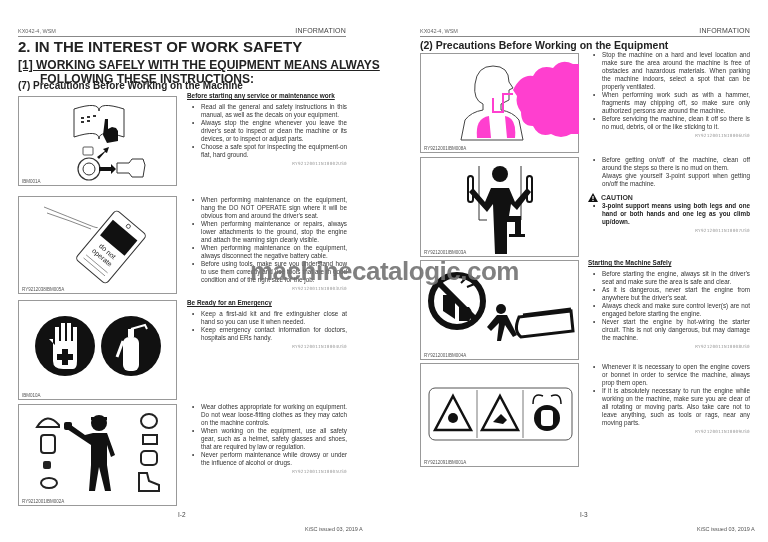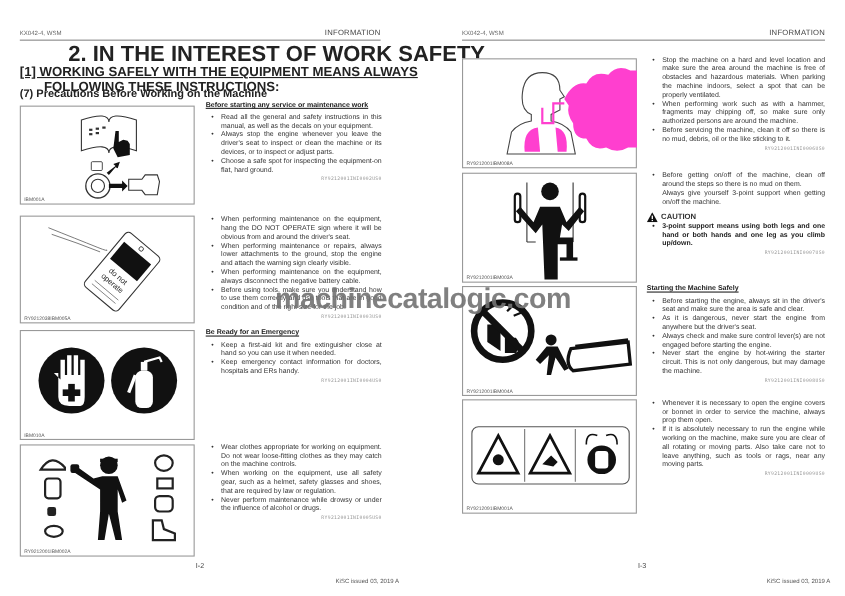--- a/index.html
+++ b/index.html
@@ -3,21 +3,21 @@
 <meta charset="utf-8">
 <style>
   html, body { margin:0; padding:0; background:#fff; }
   body { width:768px; height:542px; position:relative; overflow:hidden;
          font-family:"Liberation Sans", sans-serif; color:#222; }
   .page { position:absolute; top:0; width:384px; height:542px; }
   .page.left { left:0; } .page.right { left:384px; }
   .hdr-l { position:absolute; top:28px; font-size:5.5px; color:#666; }
   .hdr-r { position:absolute; top:27px; font-size:7px; color:#444; letter-spacing:0.2px; }
   .hdr-line { position:absolute; top:36px; height:1px; background:#888; }
-  .h1 { position:absolute; font-size:20px; font-weight:bold; color:#222; white-space:nowrap;margin-left:44px; }
+  .h1 { position:absolute; font-size:15px; font-weight:bold; color:#222; white-space:nowrap; }
   .h2 { position:absolute; font-size:12px; font-weight:bold; color:#222; line-height:14px; }
   .h3 { position:absolute; font-size:10px; font-weight:bold; color:#222; white-space:nowrap; }
   .fig { position:absolute; border:1px solid #999; background:#fff; box-sizing:border-box; }
   .fig .cap { position:absolute; left:3px; bottom:1px; font-size:4.5px; color:#555; }
   .fig svg { position:absolute; left:0; top:0; }
   .block { position:absolute; font-size:6.3px; line-height:8px; color:#333; }
   .block .sub { font-weight:bold; text-decoration:underline; font-size:6.4px; margin-bottom:3px; color:#222; }
   .block ul { margin:0; padding:0 0 0 14px; list-style:none; }
   .block li { position:relative; text-align:justify; }
   .block li::before { content:"•"; position:absolute; left:-9px; }
@@ -153,20 +153,21 @@
 
   <div class="pageno" style="left:178px; top:511px;">I-2</div>
   <div class="issued" style="left:305px; top:526px;">KiSC issued 03, 2019 A</div>
 </div>
 
 <div class="page right">
   <div class="hdr-l" style="left:36px;">KX042-4, WSM</div>
   <div class="hdr-r" style="right:18px;">INFORMATION</div>
   <div class="hdr-line" style="left:36px; width:330px;"></div>
 
+  <div class="h3" style="left:36px; top:39px; font-size:10.5px;">(2)  Precautions Before Working on the Equipment</div>
 
   <div class="fig" style="left:36px; top:53px; width:159px; height:100px;">
     <svg width="159" height="100" viewBox="0 0 159 100">
       <path d="M40 86 L44 66 Q50 58 62 56 L62 50 Q52 46 54 30 Q56 12 72 12 Q88 12 88 28 L92 34 L88 36 L88 46 L80 50 L80 56 Q92 58 98 66 L102 86 Z" fill="#fff" stroke="#444" stroke-width="1"></path>
       <path d="M72 44 L72 58 L82 58 L82 40 L92 40" fill="none" stroke="#ff3fcf" stroke-width="2"></path>
       <path d="M56 84 Q54 64 68 62 L70 84 Z" fill="#ff3fcf"></path>
       <path d="M86 84 L84 62 Q96 64 94 84 Z" fill="#ff3fcf"></path>
       <path d="M92 36 Q100 20 112 22 Q118 10 132 14 Q140 4 152 10 L158 10 L158 80 L150 80 Q140 86 130 80 Q118 84 112 72 Q100 72 100 58 Q94 50 96 42 Z" fill="#ff3fcf"></path>
     </svg>
     <div class="cap">RY9212001IBM008A</div>

